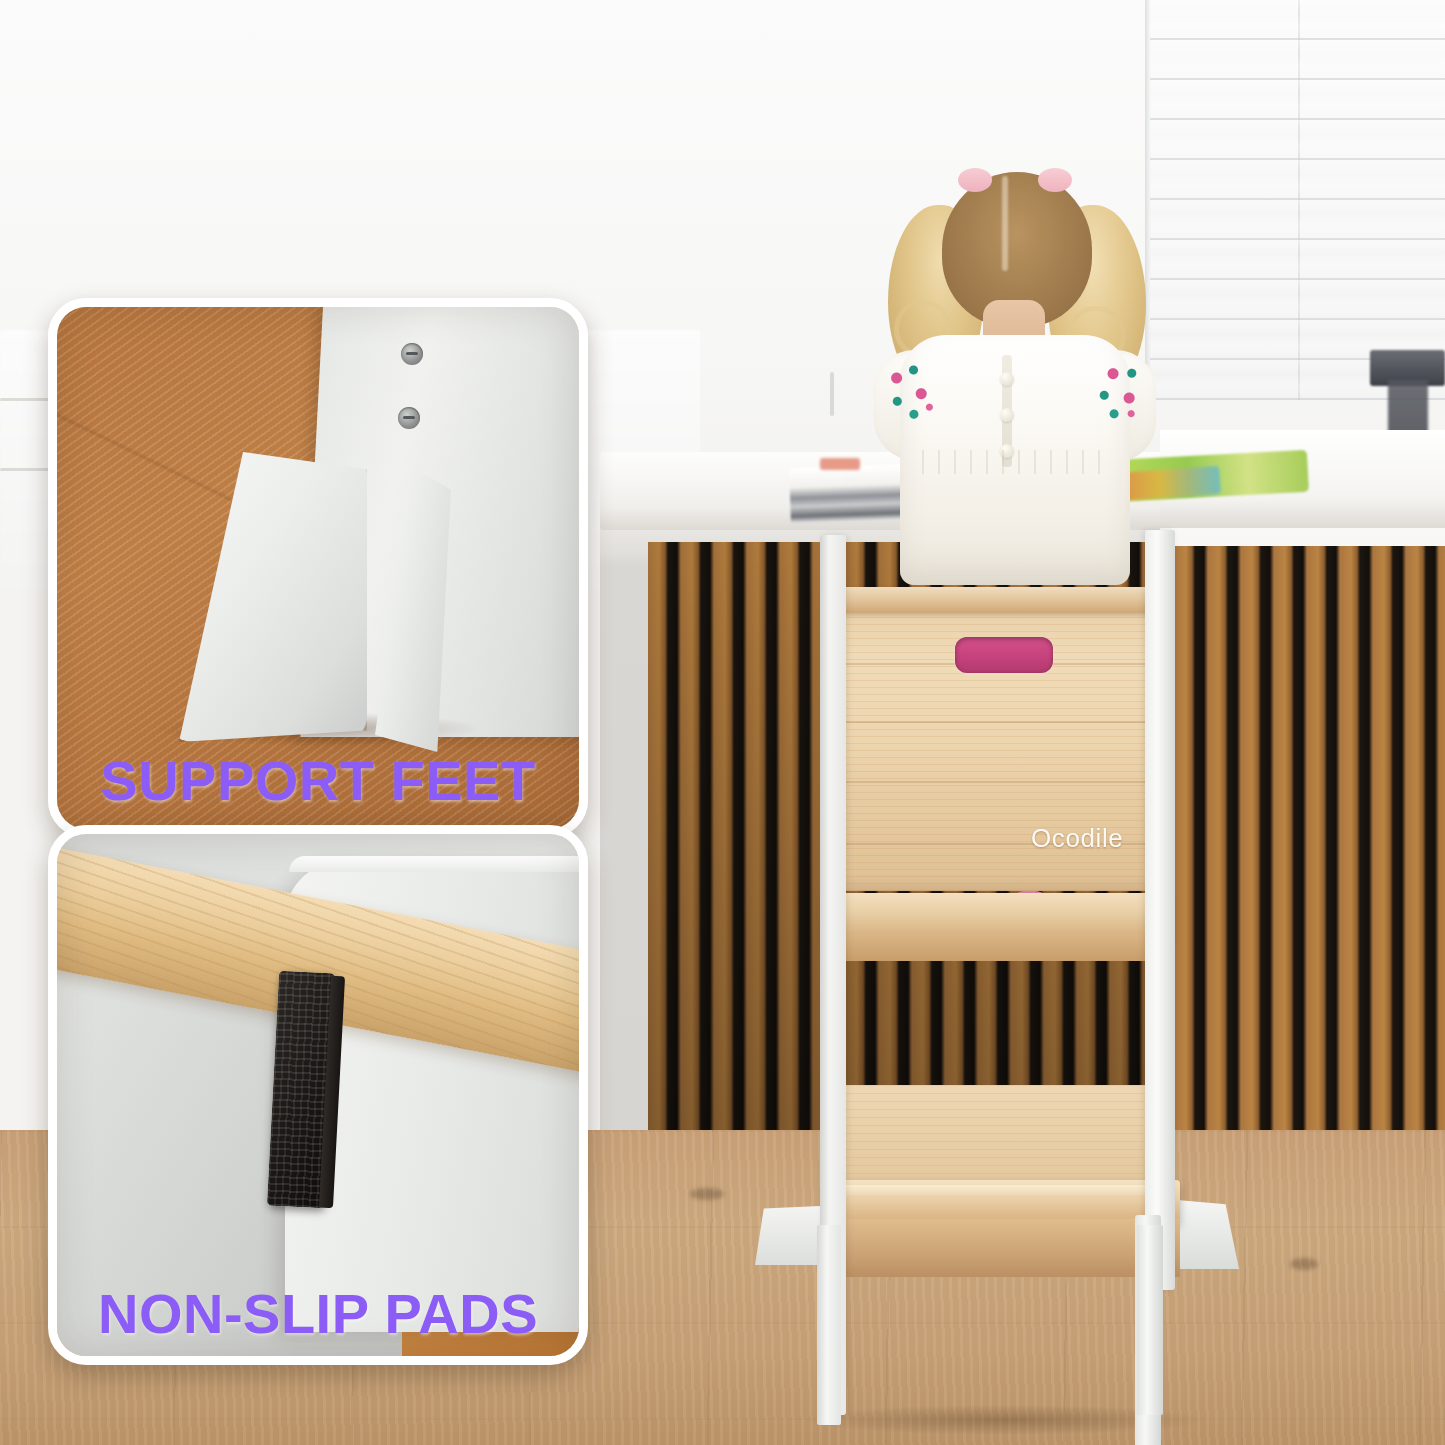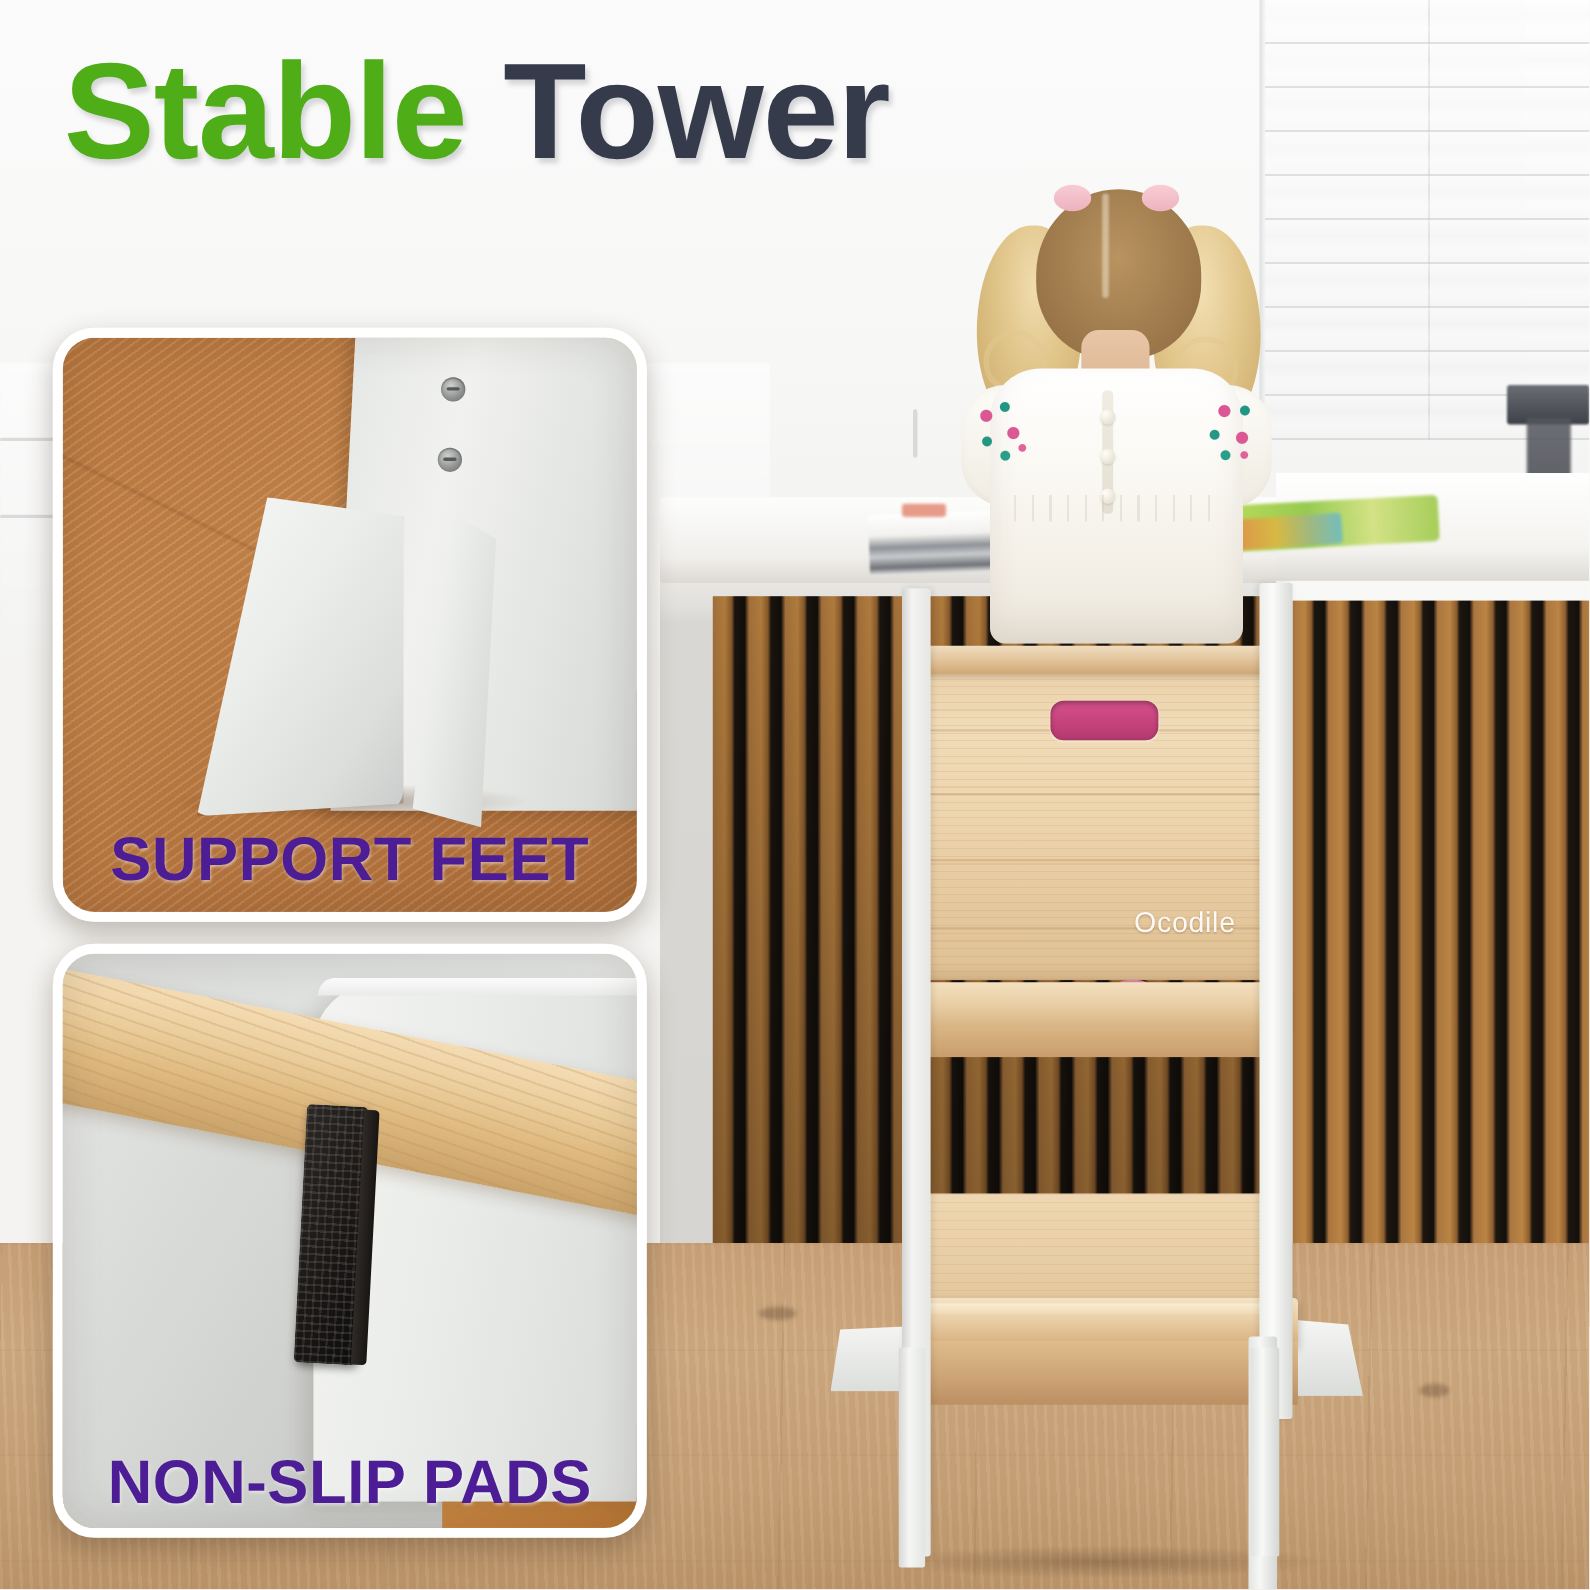--- a/index.html
+++ b/index.html
@@ -394,21 +394,21 @@
   .sub-green{ color:#4FAE18; }
 
   
   .card{
     position:absolute; left:48px; width:540px; height:540px;
     border:9px solid #ffffff; border-radius:38px;
     overflow:hidden;
     box-shadow:0 10px 24px rgba(60,45,30,.30);
   }
   #card-feet{ top:298px; }
-  #card-pads{ top:858px; }
+  #card-pads{ top:825px; }
 
   .card-photo{ position:absolute; inset:0; overflow:hidden; }
 
   
   .c1-floor{
     position:absolute; inset:0;
     background:
       repeating-linear-gradient(-36deg,
         rgba(255,255,255,.10) 0px, rgba(255,255,255,.10) 2px,
         rgba(130,80,40,.07) 2px, rgba(130,80,40,.07) 7px),
@@ -513,21 +513,21 @@
   }
   .c2-floorstrip{
     position:absolute; left:345px; bottom:0; width:250px; height:96px;
     background:linear-gradient(160deg,#d89a52,#c27f3c 60%,#b5722f);
   }
 
   .card-label{
     position:absolute; left:0; bottom:16px; width:100%;
     text-align:center;
     font-size:56px; font-weight:700; letter-spacing:.5px;
-    color:#4c1d95;
+    color:#8b5cf6;
     text-shadow:1px 2px 3px rgba(255,255,255,.45);
   }
   #card-pads .card-label{ bottom:10px; }
 
   .card-inner-shadow{
     position:absolute; inset:0; pointer-events:none;
     box-shadow:inset 0 0 40px rgba(60,40,20,.14);
     border-radius:28px;
   }
 </style>
@@ -626,23 +626,20 @@
       <div class="btn" style="top:212px;"></div>
       <div class="btn" style="top:248px;"></div>
       <div class="btn" style="top:284px;"></div>
       <div class="gather"></div>
       <div class="embroid" style="left:4px;  top:200px; transform:rotate(-12deg);"></div>
       <div class="embroid" style="left:214px;top:200px; transform:rotate(12deg);"></div>
     </div>
   </div>
 
   <div class="header">
-    <div class="headline">
-      <span class="hl-green">Stable</span><span> </span><span class="hl-dark">Tower</span>
-    </div>
   </div>
 
   <div class="card" id="card-feet">
     <div class="card-photo">
       <div class="c1-floor"></div>
       <div class="c1-floorseam"></div>
       <div class="c1-floorseam2"></div>
       <div class="c1-wall"></div>
       <div class="c1-panel"></div>
       <div class="screw" style="left:344px; top:36px;"></div>

